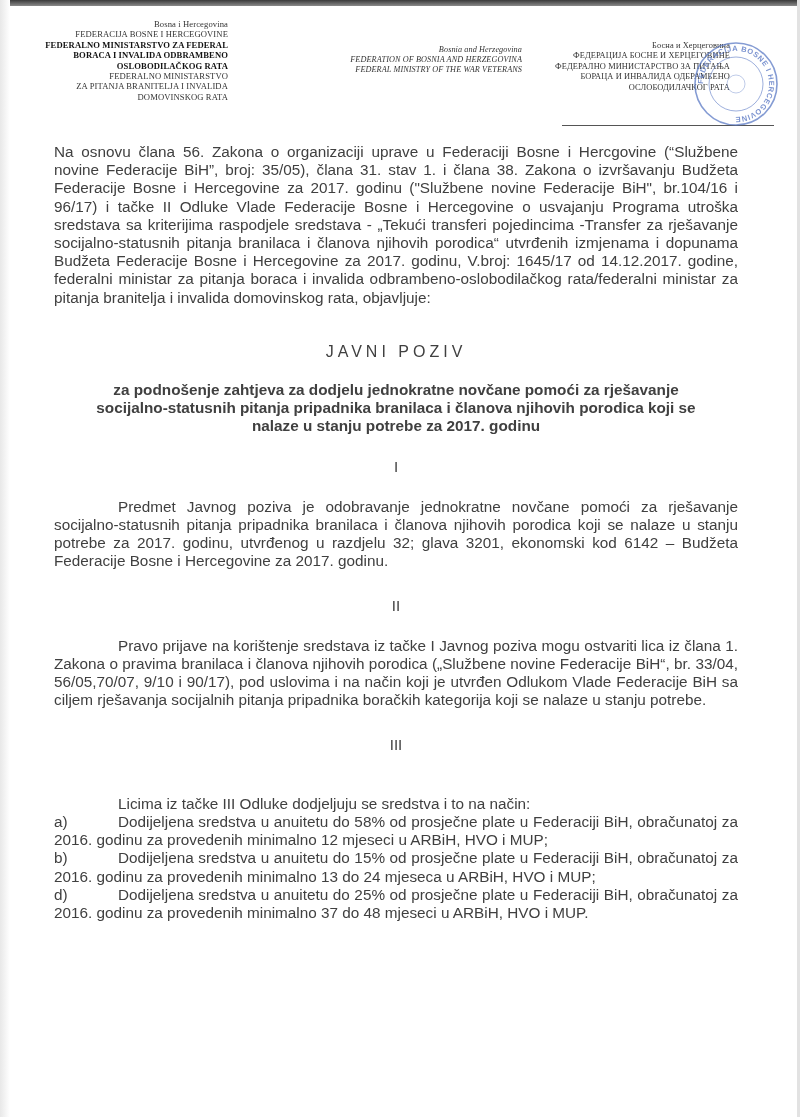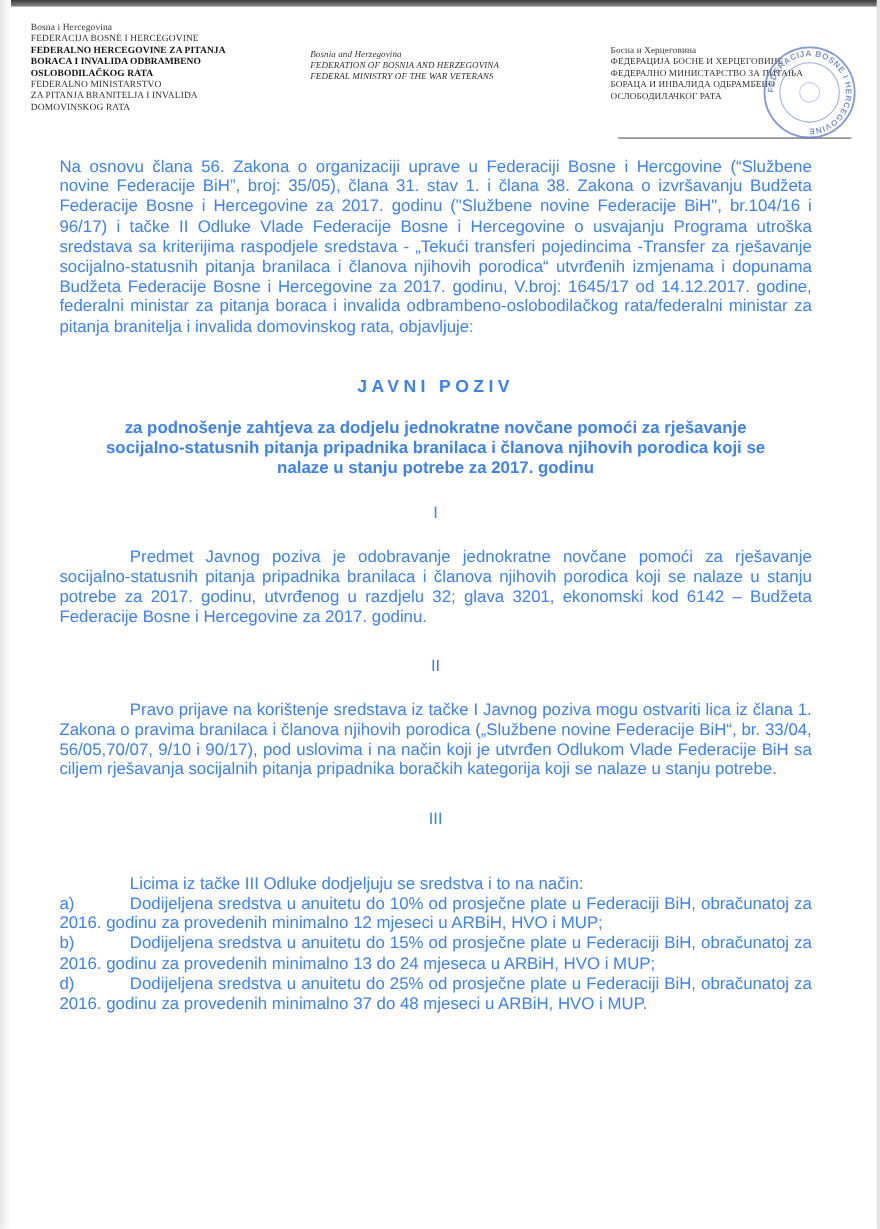--- a/index.html
+++ b/index.html
@@ -13,62 +13,62 @@
     background: linear-gradient(#3a3a3a, #8a8a8a);
   }
   .leftedge {
     position: absolute; left: 0; top: 0; width: 10px; height: 1117px;
     background: linear-gradient(to right, #e8e8e8, #ffffff);
   }
   .rightedge {
     position: absolute; right: 0; top: 0; width: 3px; height: 1117px; background: #e2e2e2;
   }
   .hdr {
-    position: absolute; font-family: "Liberation Serif", serif; text-align: left;
+    position: absolute; font-family: "Liberation Serif", serif; text-align: right;
     font-size: 8.6px; line-height: 10.4px; color: #333; letter-spacing: 0.1px;
   }
   .hdr .b { font-weight: bold; color: #111; }
   .hdr-left { left: 28px; top: 19px; width: 200px; }
   .hdr-mid { left: 282px; top: 45px; width: 240px; font-size: 8.2px; line-height: 9.8px; font-style: italic; }
   .hdr-right { left: 555px; top: 41px; width: 175px; font-size: 8.4px; }
   .hdr-rule {
     position: absolute; left: 562px; top: 125px; width: 212px; height: 1px; background: #555;
   }
   .stamp {
     position: absolute; left: 693px; top: 41px; width: 86px; height: 86px;
   }
   .doc {
     position: absolute; left: 54px; top: 143px; width: 684px;
-    font-size: 15.3px; line-height: 18.2px; color: #3b82f6;
+    font-size: 15.3px; line-height: 18.2px; color: #404040;
   }
   .just { text-align: justify; text-align-last: left; margin: 0; }
   .indent { text-indent: 64px; }
   .center { text-align: center; }
   .title {
-    margin: 36px 0 0 0; font-size: 16px; letter-spacing: 4px; font-weight: bold;
+    margin: 36px 0 0 0; font-size: 16px; letter-spacing: 4px; font-weight: normal;
   }
   .subtitle {
     margin: 20px 0 0 0; font-weight: bold; font-size: 15.3px; line-height: 18.2px; padding: 0 24px;
   }
   .roman { margin: 22px 0 0 0; font-size: 15px; }
   .sec { margin: 22px 0 0 0; }
   .list-item { margin: 0; text-align: justify; }
   .list-item .lbl { display: inline-block; width: 64px; }
 </style>
 </head>
 <body>
 
 <div class="topbar"></div>
 <div class="leftedge"></div>
 <div class="rightedge"></div>
 
 <div class="hdr hdr-left">
   <div>Bosna i Hercegovina</div>
   <div>FEDERACIJA BOSNE I HERCEGOVINE</div>
-  <div class="b">FEDERALNO HERCEGOVINE ZA PITANJA</div>
+  <div class="b">FEDERALNO MINISTARSTVO ZA FEDERAL</div>
   <div class="b">BORACA I INVALIDA ODBRAMBENO</div>
   <div class="b">OSLOBODILAČKOG RATA</div>
   <div>FEDERALNO MINISTARSTVO</div>
   <div>ZA PITANJA BRANITELJA I INVALIDA</div>
   <div>DOMOVINSKOG RATA</div>
 </div>
 
 <div class="hdr hdr-mid">
   <div>Bosnia and Herzegovina</div>
   <div>FEDERATION OF BOSNIA AND HERZEGOVINA</div>
@@ -104,16 +104,16 @@
 
   <div class="center roman">I</div>
   <p class="just indent sec">Predmet Javnog poziva je odobravanje jednokratne novčane pomoći za rješavanje socijalno-statusnih pitanja pripadnika branilaca i članova njihovih porodica koji se nalaze u stanju potrebe za 2017. godinu, utvrđenog u razdjelu 32; glava 3201, ekonomski kod 6142 – Budžeta Federacije Bosne i Hercegovine za 2017. godinu.</p>
 
   <div class="center roman" style="margin-top:26px">II</div>
   <p class="just indent sec">Pravo prijave na korištenje sredstava iz tačke I Javnog poziva mogu ostvariti lica iz člana 1. Zakona o pravima branilaca i članova njihovih porodica („Službene novine Federacije BiH“, br. 33/04, 56/05,70/07, 9/10 i 90/17), pod uslovima i na način koji je utvrđen Odlukom Vlade Federacije BiH sa ciljem rješavanja socijalnih pitanja pripadnika boračkih kategorija koji se nalaze u stanju potrebe.</p>
 
   <div class="center roman" style="margin-top:26px">III</div>
   <p class="just indent sec" style="margin-top:41px">Licima iz tačke III Odluke dodjeljuju se sredstva i to na način:</p>
 
-  <p class="list-item"><span class="lbl">a)</span><span>Dodijeljena sredstva u anuitetu do 10% od prosječne plate u Federaciji BiH, obračunatoj za 2016. godinu za provedenih minimalno 12 mjeseci u ARBiH, HVO i MUP;</span></p>
+  <p class="list-item"><span class="lbl">a)</span><span>Dodijeljena sredstva u anuitetu do 58% od prosječne plate u Federaciji BiH, obračunatoj za 2016. godinu za provedenih minimalno 12 mjeseci u ARBiH, HVO i MUP;</span></p>
   <p class="list-item"><span class="lbl">b)</span><span>Dodijeljena sredstva u anuitetu do 15% od prosječne plate u Federaciji BiH, obračunatoj za  2016. godinu  za provedenih minimalno 13 do 24 mjeseca u ARBiH, HVO i MUP;</span></p>
   <p class="list-item"><span class="lbl">d)</span><span>Dodijeljena sredstva u anuitetu do 25% od prosječne plate u Federaciji BiH, obračunatoj za 2016. godinu za provedenih minimalno 37 do 48 mjeseci u ARBiH, HVO i MUP.</span></p>
 </div>
 
 </body></html>

